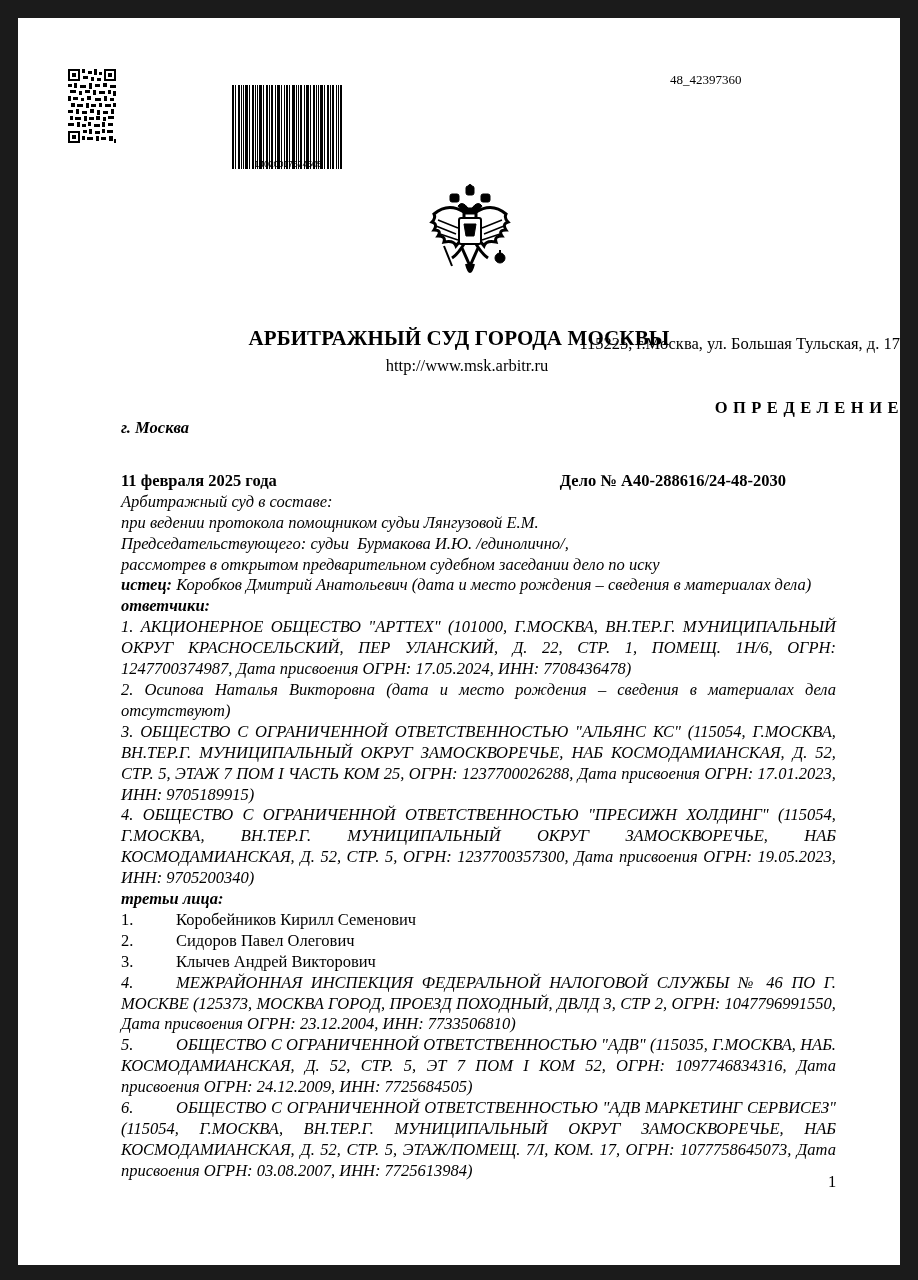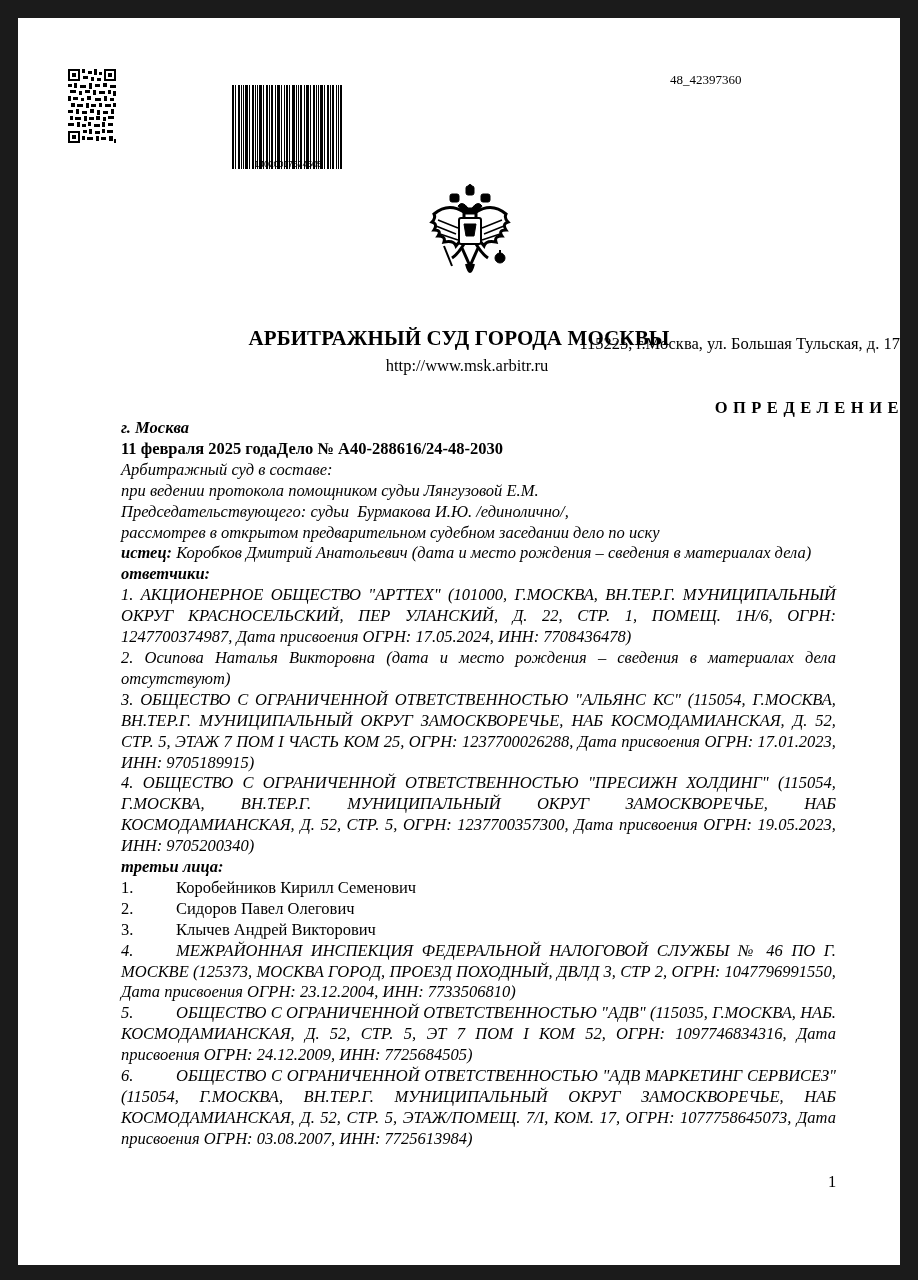--- a/index.html
+++ b/index.html
@@ -12,21 +12,21 @@
   .barcode-num { left:216px; top:141px; width:108px; text-align:center; font-family:"Liberation Sans", sans-serif; font-size:9px; letter-spacing:-0.2px; }
   .doc-id { left:652px; top:54px; font-size:13px; }
   .emblem { left:410px; top:166px; width:84px; height:102px; }
   .court-title { left:0; width:882px; top:308px; text-align:center; font-weight:bold; font-size:21px; letter-spacing:0.1px; }
   .court-addr { left:0; width:882px; top:316px; text-align:right; font-size:16.5px; }
   .court-url { left:0; width:882px; top:338px; text-align:center; font-size:16.5px;margin-left:8px; }
   .doc-type { left:0; width:882px; top:380px; text-align:right; font-weight:bold; font-size:16.5px; letter-spacing:5.5px; padding-left:4px; }
   .body-text { left:103px; top:400px; width:715px; font-size:16.5px; line-height:20.9px; }
   .body-text p { margin:0;font-style:italic; }
   .b { font-weight:bold; }
-  .row2 { display:flex; justify-content:flex-start; padding-right:50px; }
+  .row2 { display:flex; justify-content:space-between; padding-right:50px;margin-top:32px; }
   .just { text-align:justify; }
   .tl { display:flex; }
   .tl .n { width:55px; flex:none; }
   .tab { display:inline-block; width:55px; }
   .page-num { left:810px; top:1154px; font-size:16.5px; }
 </style>
 </head>
 <body>
 
 <div class="page">

